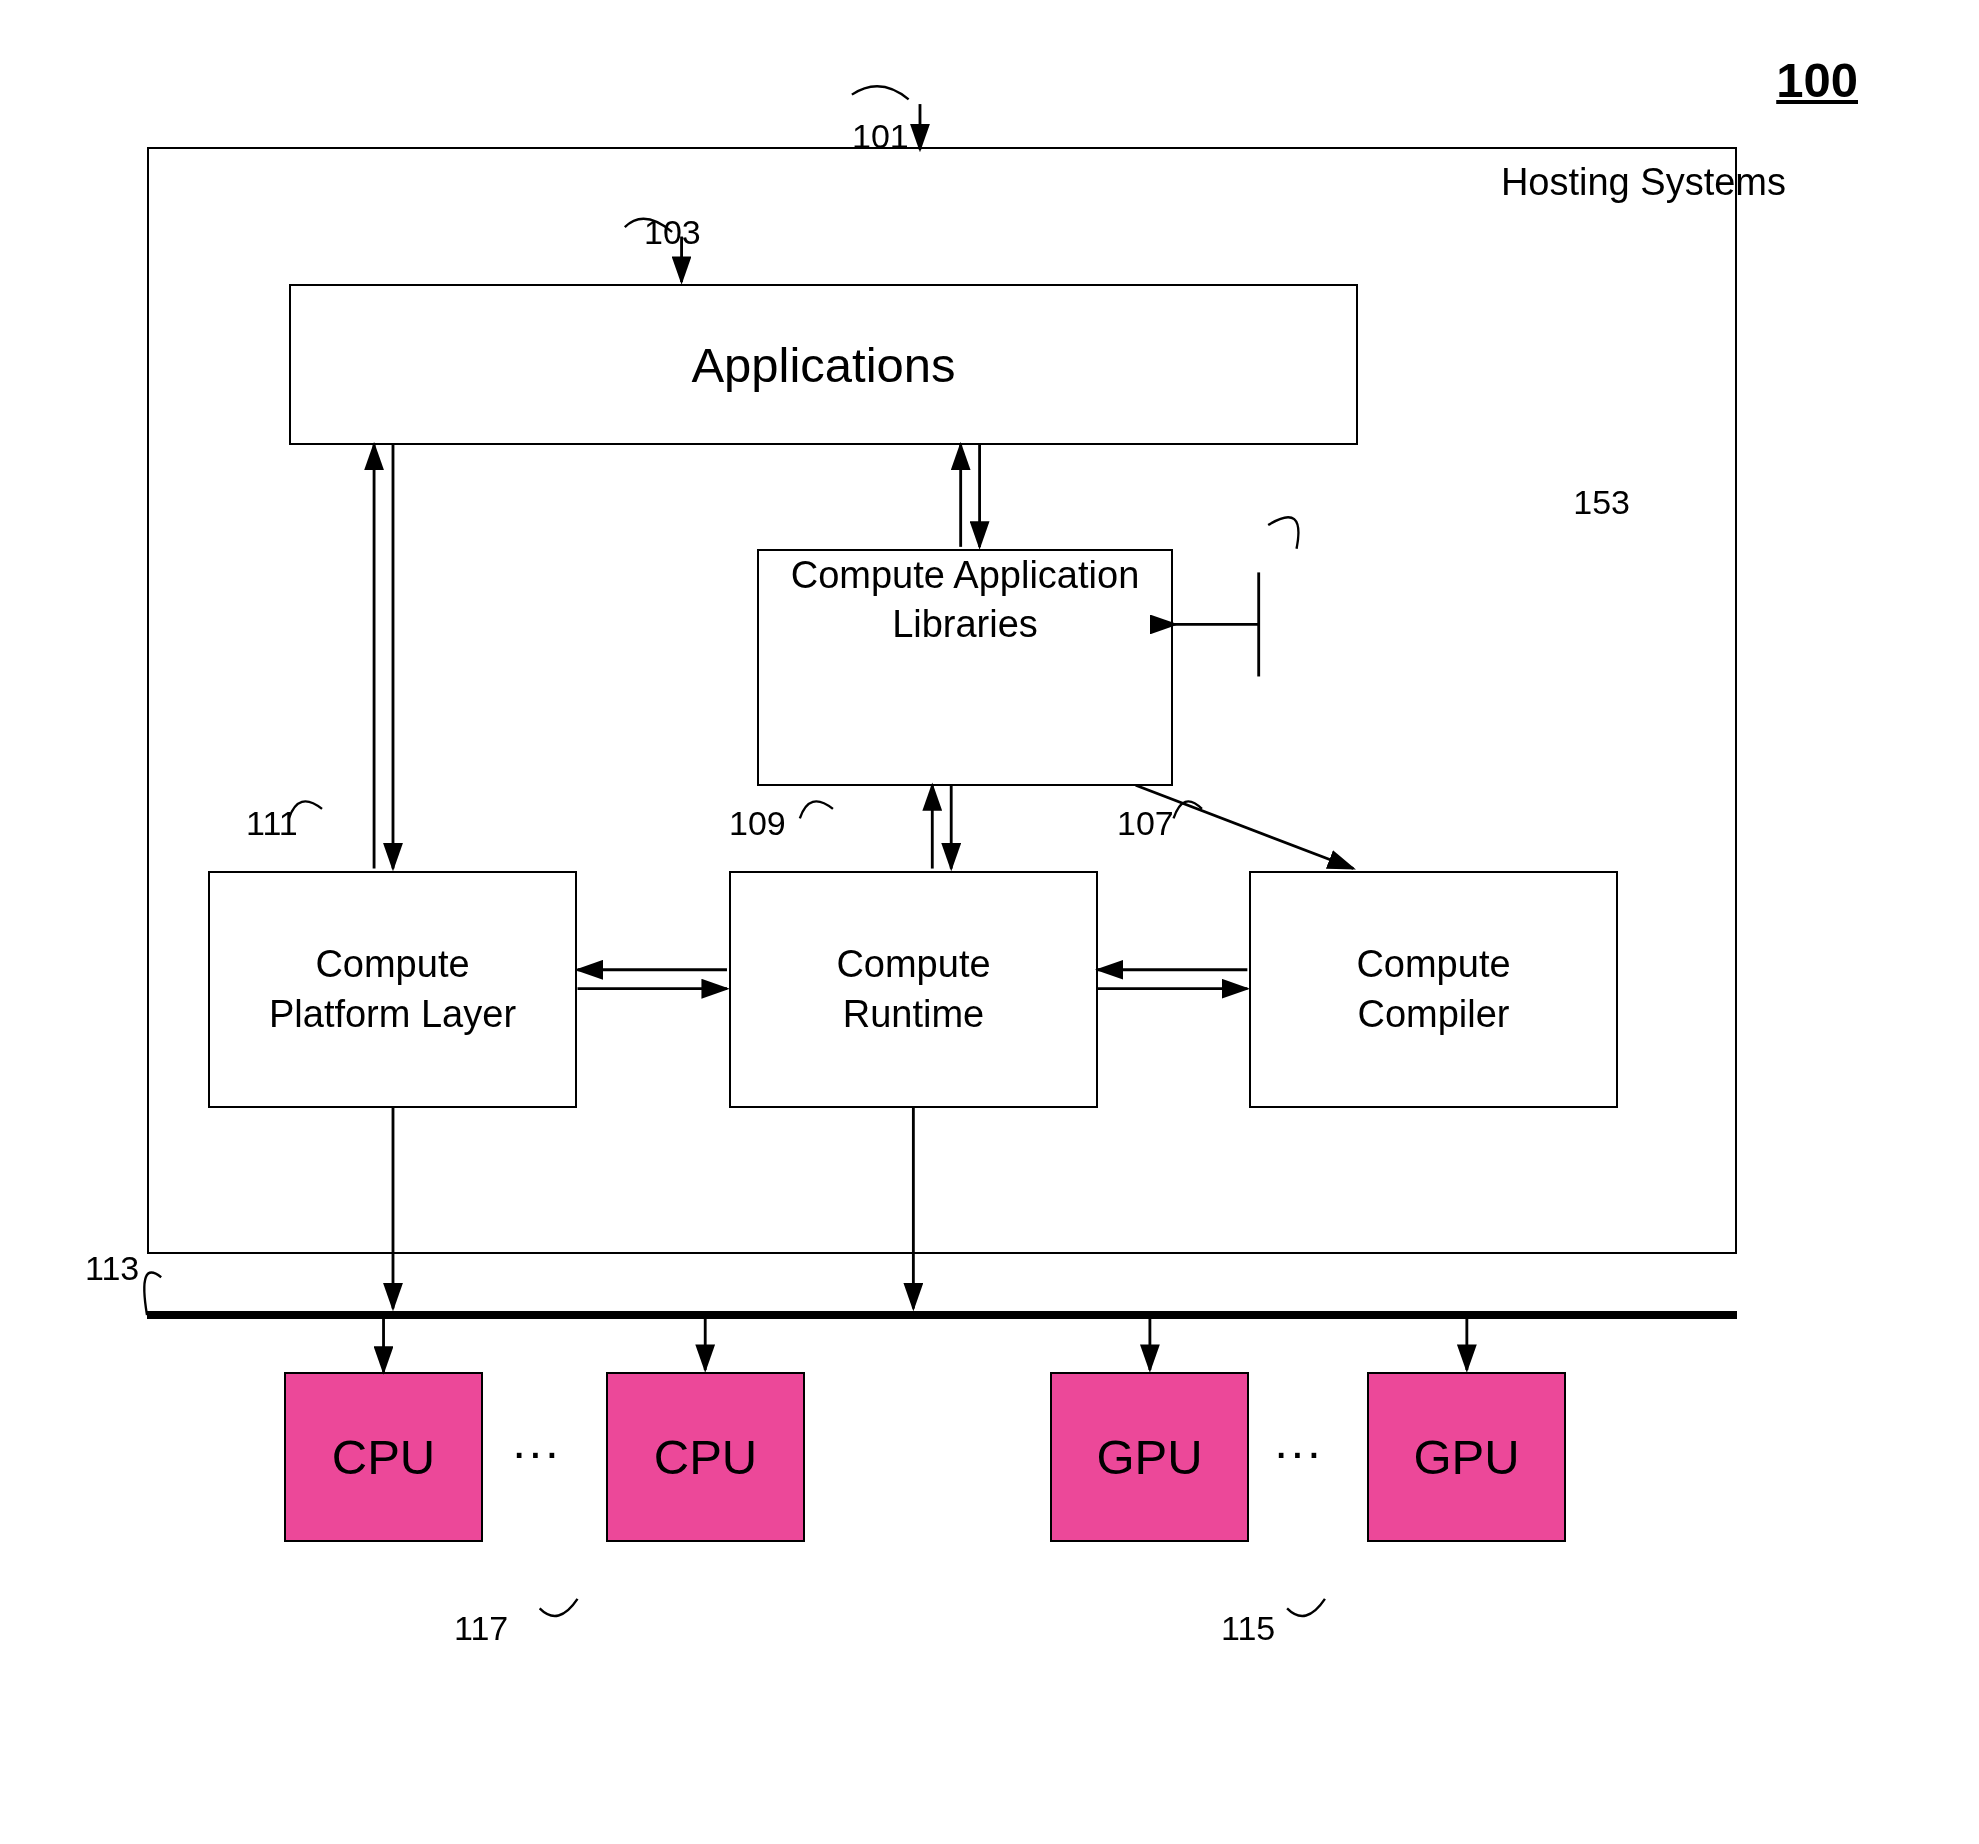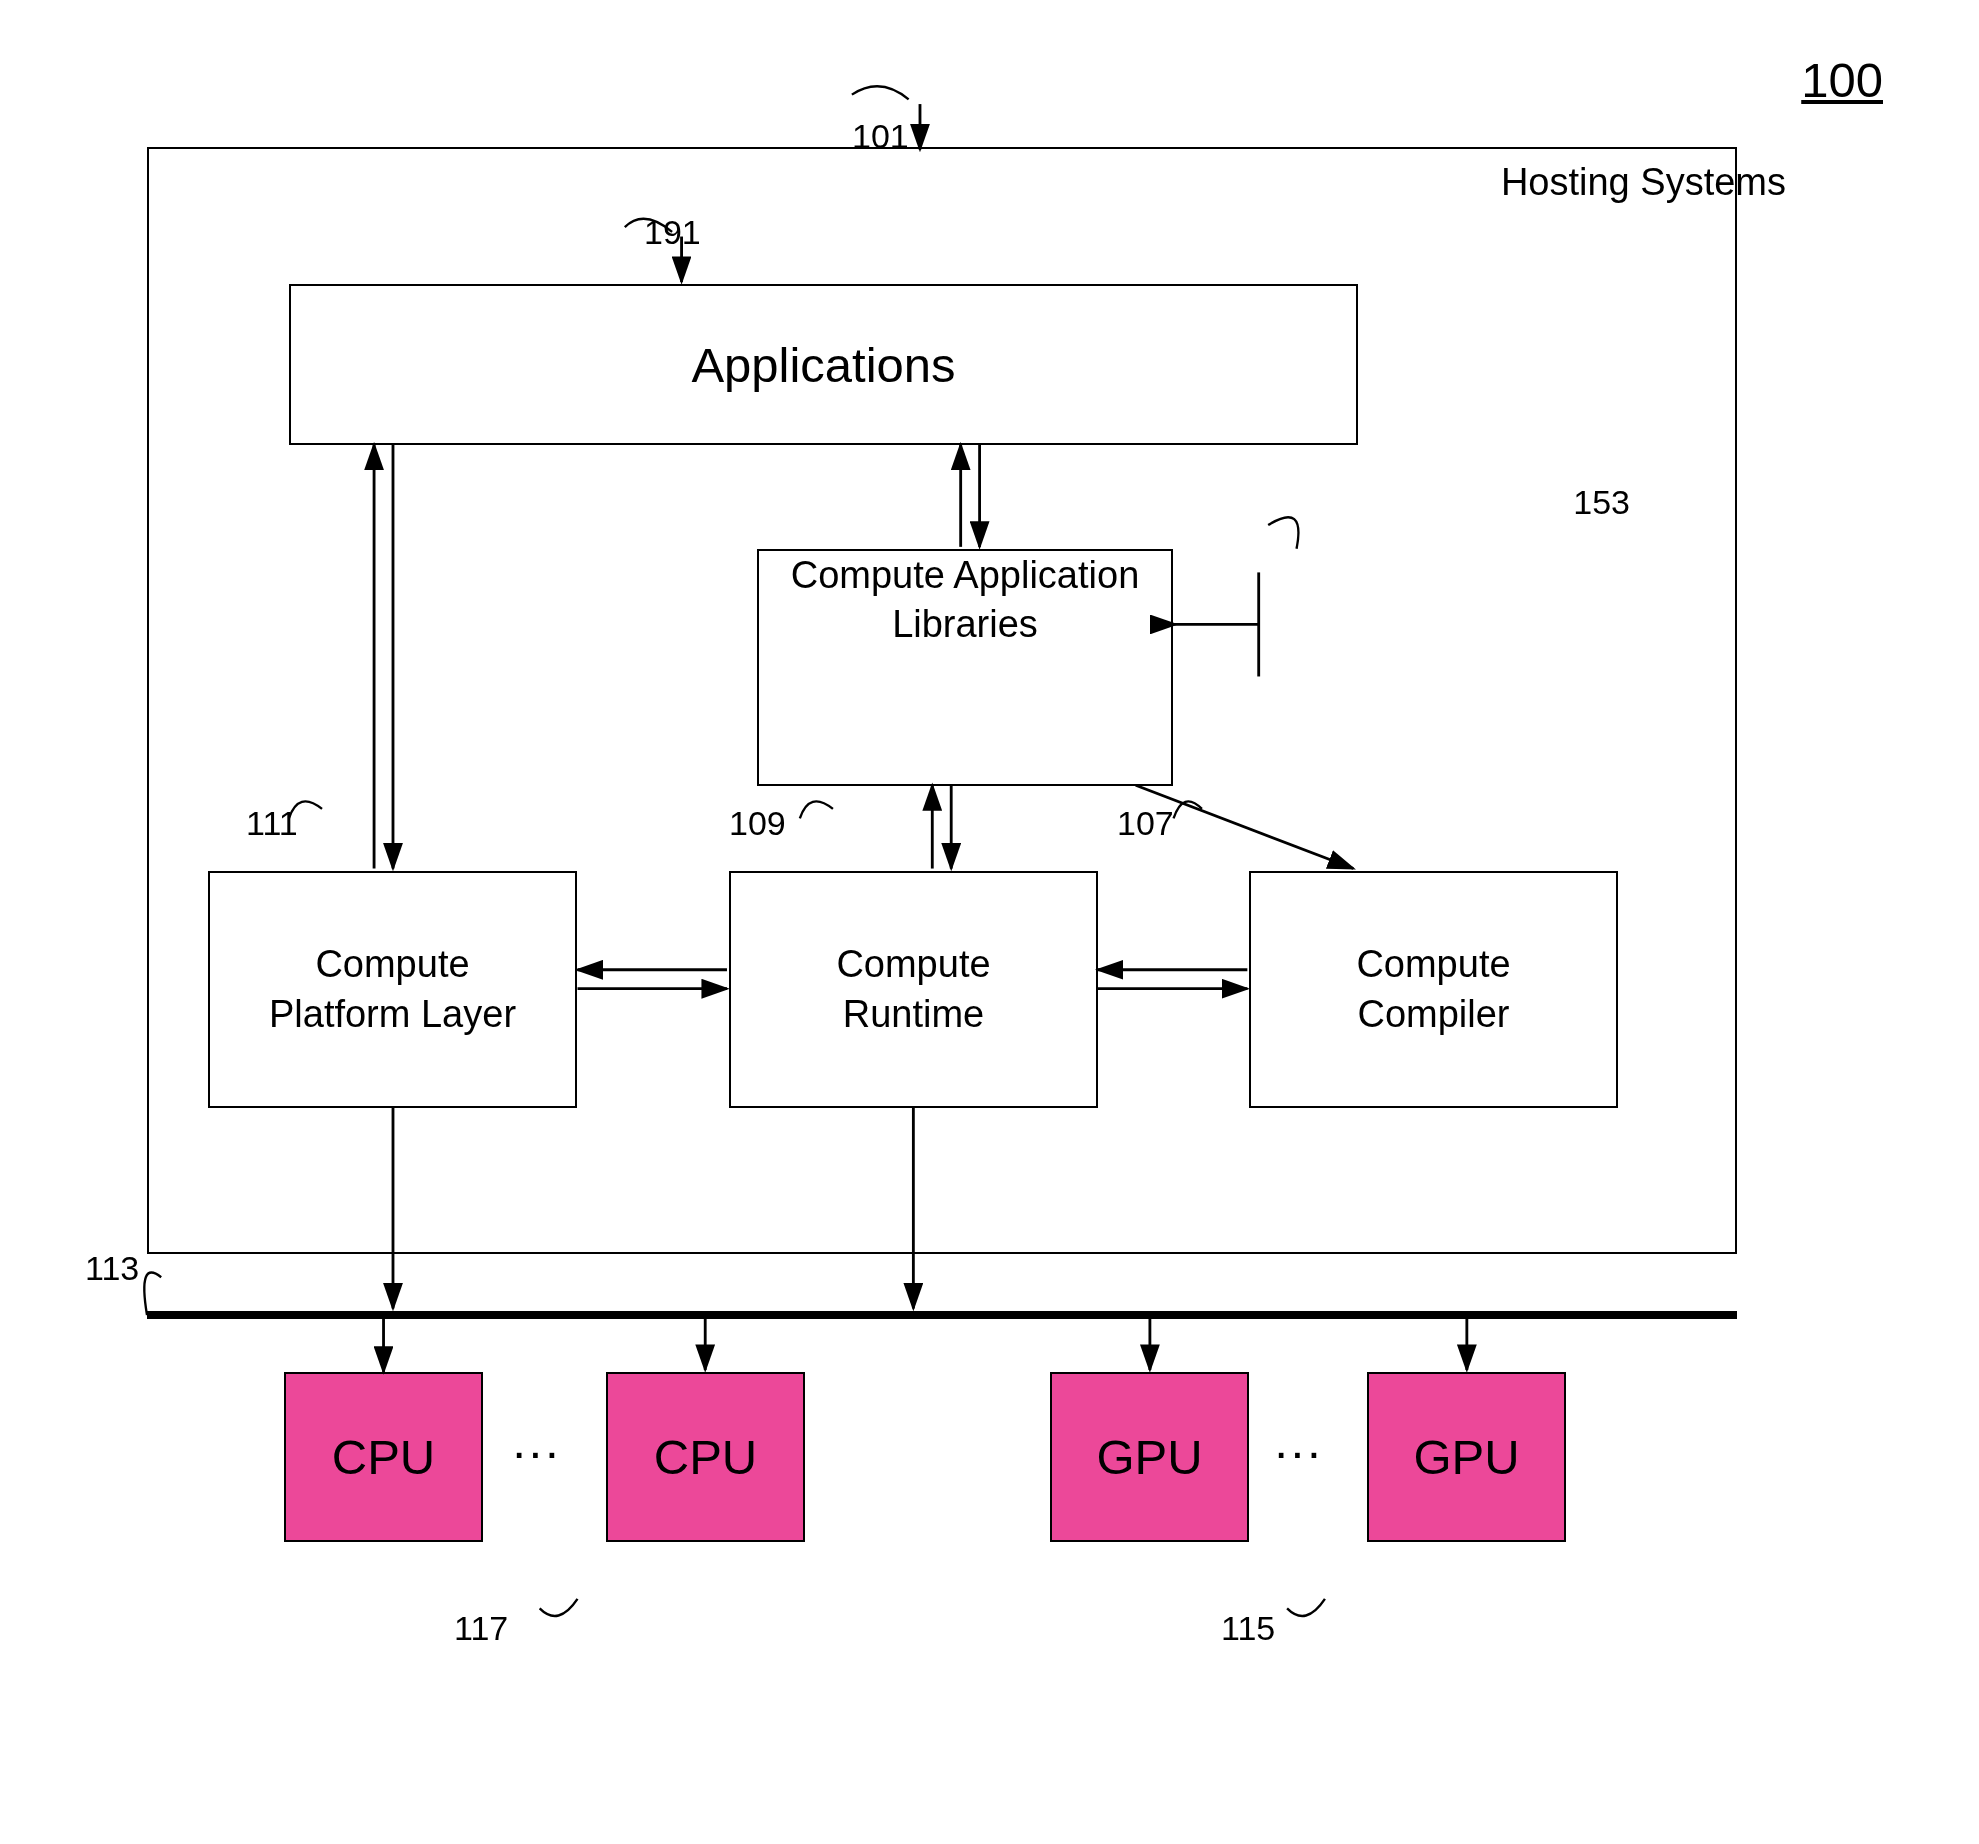--- a/index.html
+++ b/index.html
@@ -28,23 +28,23 @@
       transform: translateX(-50%);
       font-size: 49px;
       font-weight: bold;
       color: #000;
     }
 
     
     .top-label {
       position: absolute;
       top: 52px;
-      right: 97px;
+      right: 122px;
       font-size: 49px;
-      font-weight: normal;
+      font-weight: bold;
       color: #000;
       text-decoration: underline;
     }
 
     
     .hosting-box {
       position: absolute;
       top: 147px;
       left: 147px;
       width: 1590px;
@@ -249,21 +249,21 @@
   </div>
 
   <div style="position:absolute; top:1424px; left:1273px; font-size:49px; color:#000;">···</div>
 
   <div class="hw-box" style="top:1372px; left:1367px;">
     <span class="hw-box-label">GPU</span>
   </div>
 
   <div class="ref-num" style="top:90px; left:852px;margin-top:27px;">101</div>
 
-  <div class="ref-num" style="top:213px; left:644px;">191</div>
+  <div class="ref-num" style="top:213px; left:644px;">103</div>
 
   <div class="ref-num" style="top:483px; right:350px;">153</div>
 
   <div class="ref-num" style="top:804px; left:1117px;">107</div>
 
   <div class="ref-num" style="top:804px; left:729px;">109</div>
 
   <div class="ref-num" style="top:804px; left:246px;">111</div>
 
   <div class="ref-num" style="top:1249px; left:85px;">113</div>

